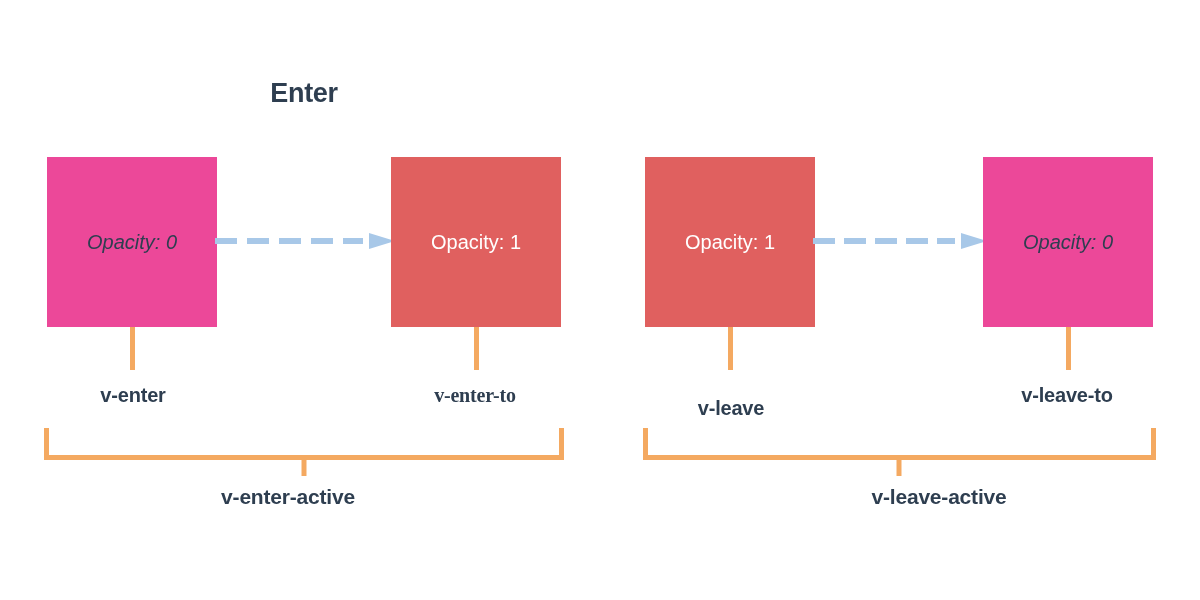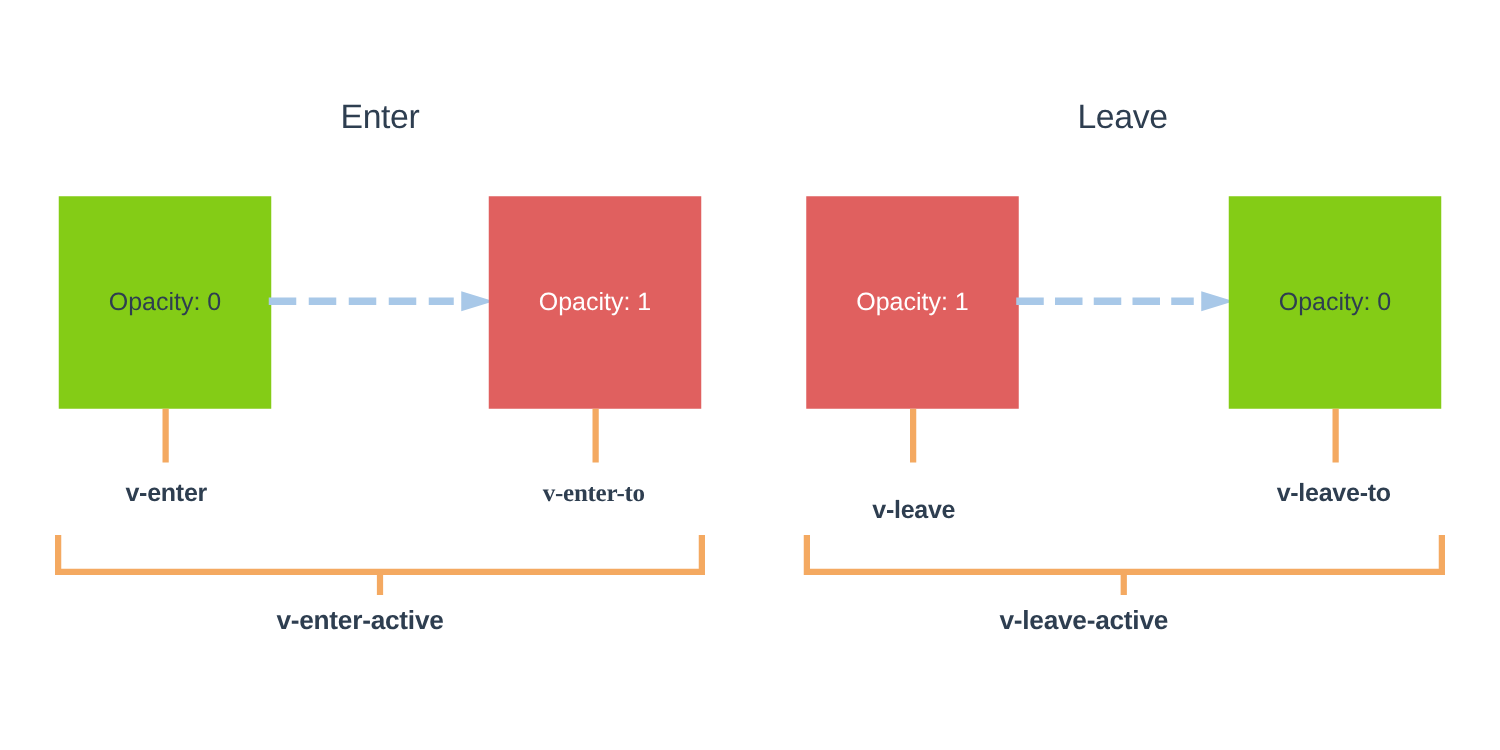--- a/index.html
+++ b/index.html
@@ -19,21 +19,21 @@
     overflow: hidden;
   }
 
   
   .section-title {
     position: absolute;
     top: 74px;
     width: 300px;
     text-align: center;
     font-size: 27px;
-    font-weight: normal;
+    font-weight: bold;
     letter-spacing: -0.3px;
     color: #2e3e50;
     line-height: 38px;
     white-space: nowrap;
   }
   #title-enter { left: 154px; }
   #title-leave { left: 748px; }
 
   
   .opacity-box {
@@ -46,21 +46,22 @@
     justify-content: center;
     box-sizing: border-box;
   }
   .opacity-box .box-label {
     font-size: 20px;
     font-weight: normal;
     line-height: 24px;
     white-space: nowrap;
   }
   .box-faded {
-    background: #84cc16;
+    background: #ec4899;
+    font-style: italic;
   }
   .box-faded .box-label { color: #2e3e50; }
   .box-solid {
     background: #e0605f;
   }
   .box-solid .box-label { color: #ffffff; }
 
   #box-enter-from { left: 47px; }
   #box-enter-to   { left: 391px; }
   #box-leave-from { left: 645px; }
@@ -124,21 +125,21 @@
     width: 400px;
     text-align: center;
     font-size: 21px;
     font-weight: bold;
     letter-spacing: -0.2px;
     color: #2e3e50;
     line-height: 30px;
     white-space: nowrap;
   }
   #label-v-enter-active { left: 88px; }
-  #label-v-leave-active { left: 667px; }
+  #label-v-leave-active { left: 739px; }
 </style>
 </head>
 <body>
 
 <div id="diagram-root">
 
   <div class="section-title" id="title-enter">Enter</div>
 
   <div class="opacity-box box-faded" id="box-enter-from">
     <span class="box-label">Opacity: 0</span>
@@ -171,21 +172,20 @@
     <svg width="520" height="52" viewBox="0 0 520 52" xmlns="http://www.w3.org/2000/svg" aria-hidden="true">
       <g stroke="#f4a961" stroke-width="5" fill="none" stroke-linecap="butt">
         <path d="M 2.5 2 L 2.5 31.5 L 517.5 31.5 L 517.5 2"></path>
         <path d="M 260 31.5 L 260 50"></path>
       </g>
     </svg>
   </div>
 
   <div class="active-label" id="label-v-enter-active">v-enter-active</div>
 
-  <div class="section-title" id="title-leave">Leave</div>
 
   <div class="opacity-box box-solid" id="box-leave-from">
     <span class="box-label">Opacity: 1</span>
   </div>
 
   <div class="arrow" id="arrow-leave">
     <svg width="174" height="16" viewBox="0 0 174 16" xmlns="http://www.w3.org/2000/svg" aria-hidden="true">
       <g fill="#a8c8e8">
         <rect x="0" y="5" width="22" height="6"></rect>
         <rect x="31" y="5" width="22" height="6"></rect>

